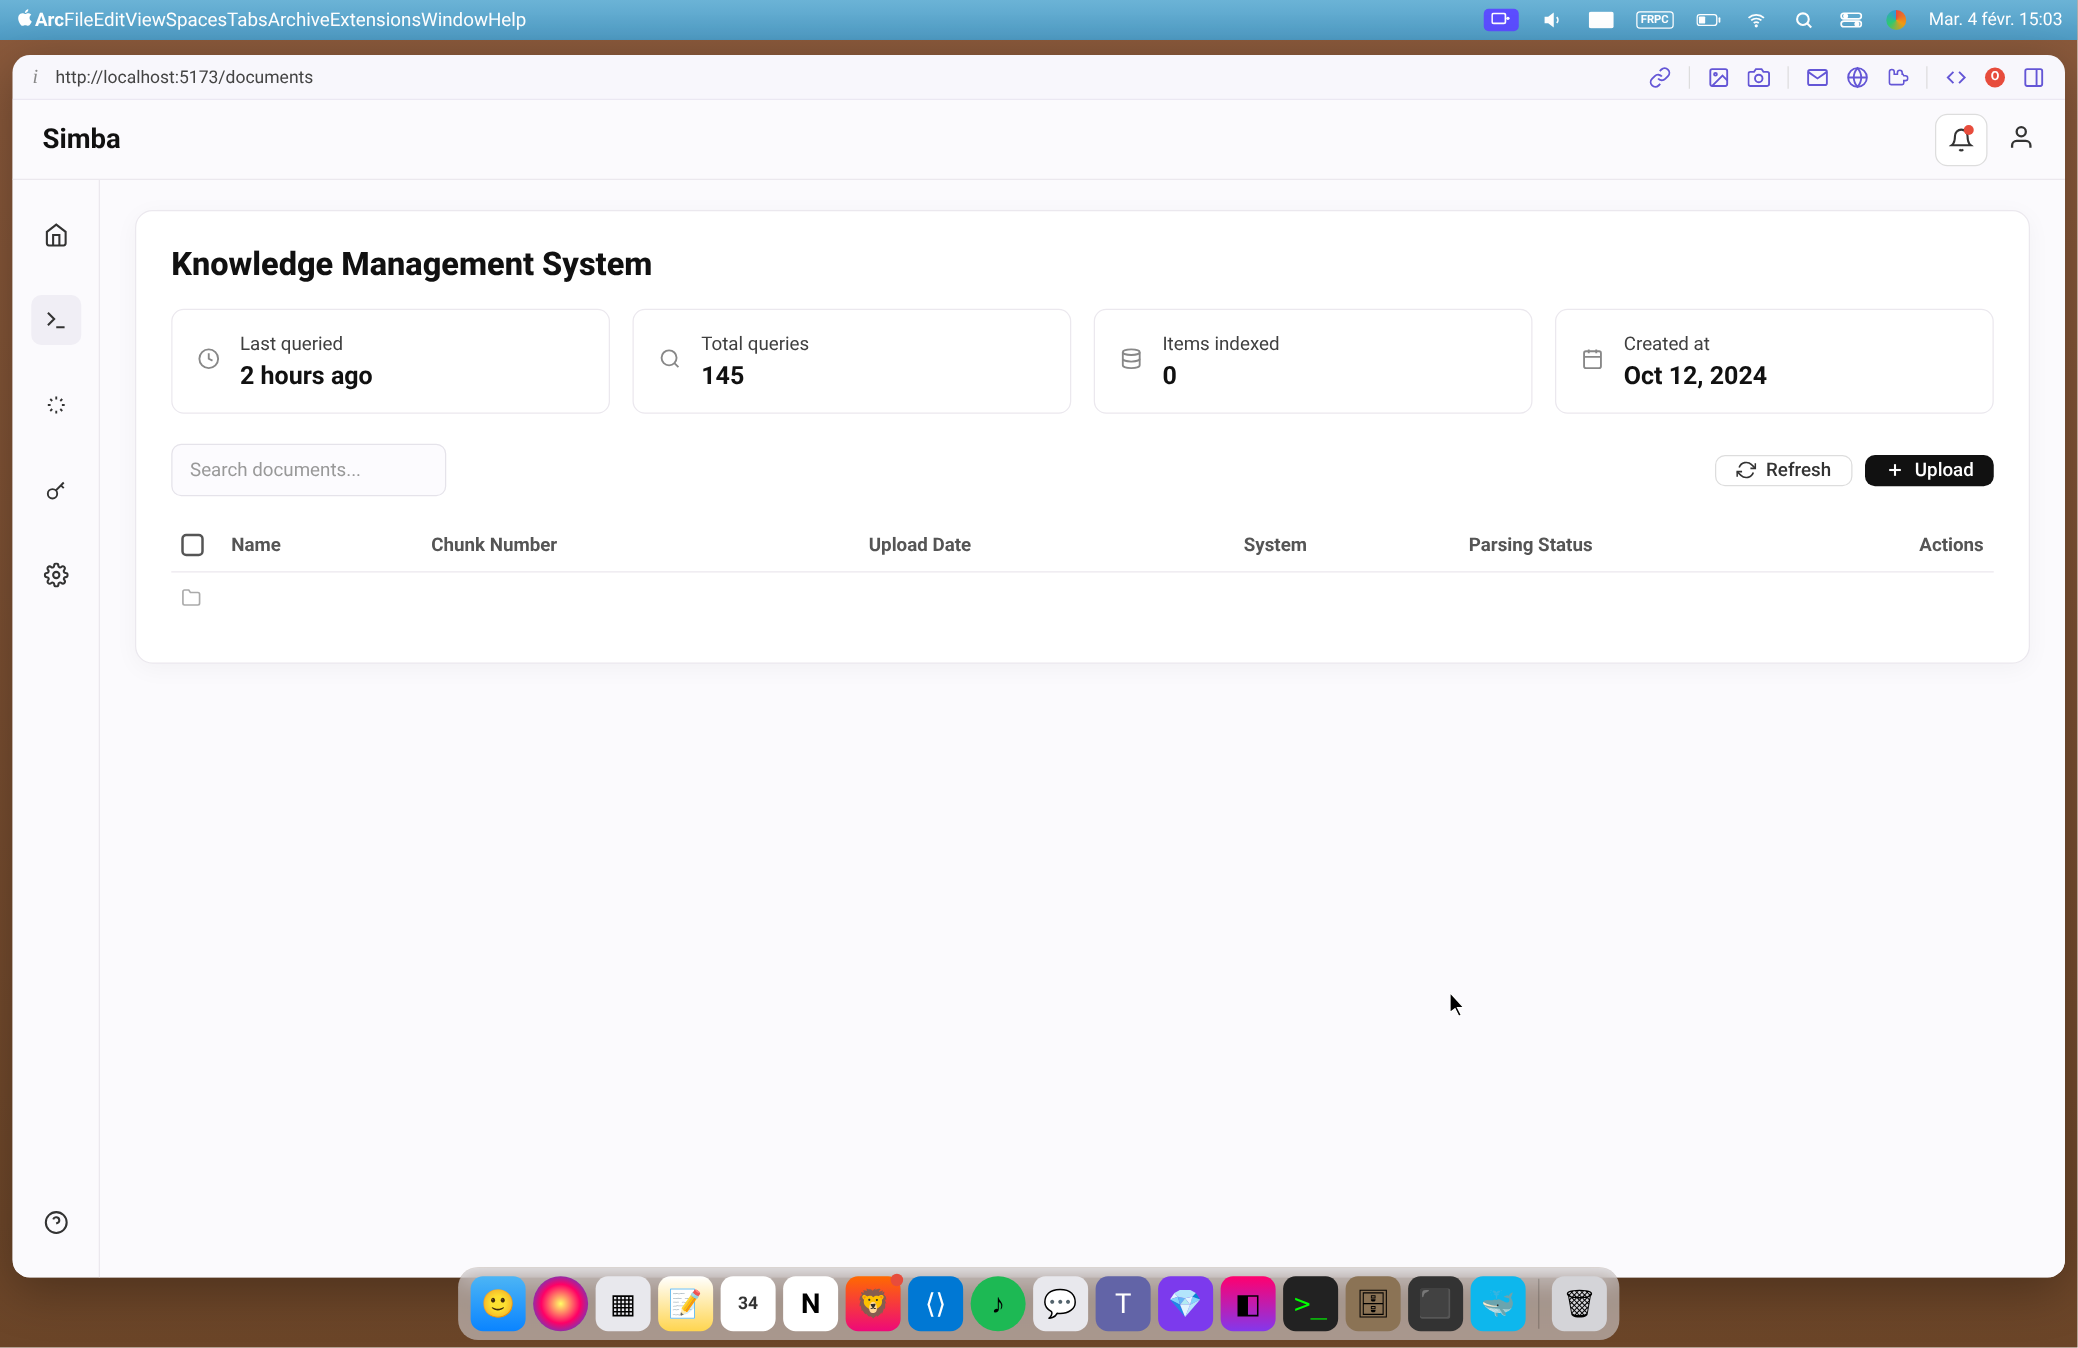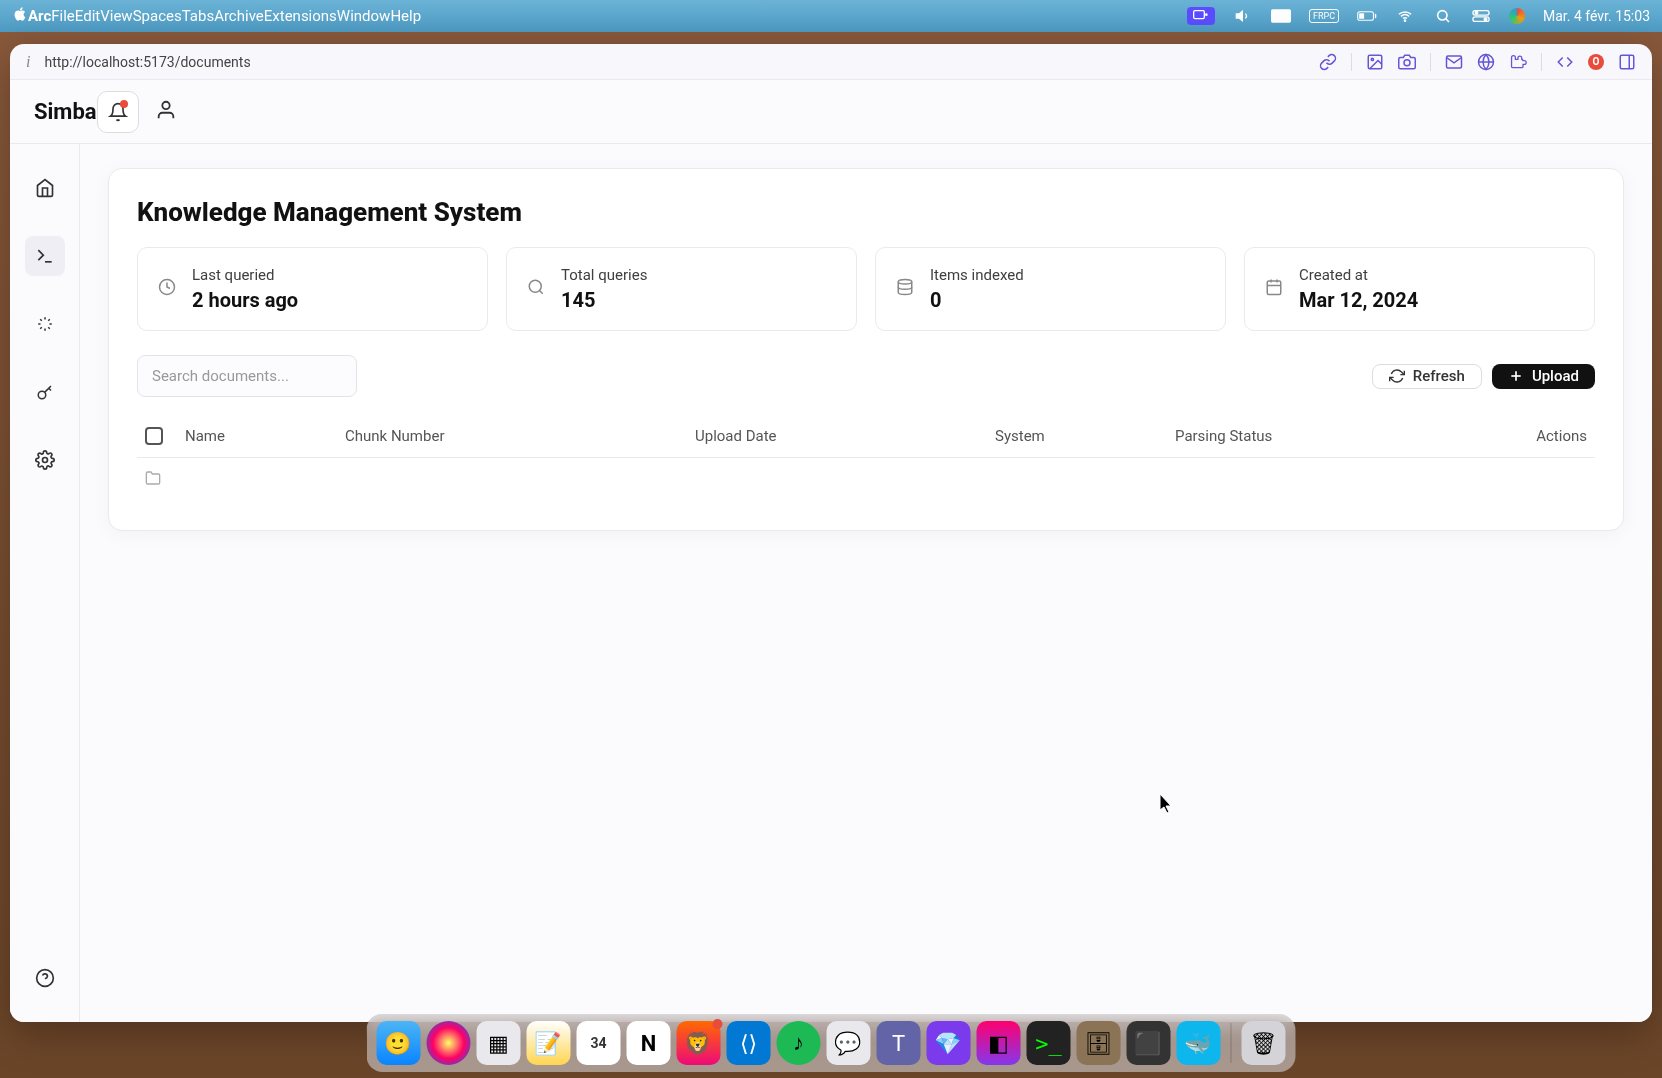--- a/index.html
+++ b/index.html
@@ -63,21 +63,21 @@
       padding: 3px 6px;
       display: flex;
       align-items: center;
     }
     
     .menubar-right .fps-badge {
       border: 1px solid white;
       border-radius: 3px;
       font-size: 9px;
       padding: 1px 3px;
-      font-weight: 400;
+      font-weight: 700;
     }
     
     
     .browser-window {
       position: absolute;
       top: 44px;
       left: 10px;
       right: 10px;
       bottom: 56px;
       background: #f8f7fc;
@@ -144,21 +144,21 @@
       display: flex;
       flex-direction: column;
       background: #fbfafd;
     }
     
     
     .app-header {
       height: 64px;
       display: flex;
       align-items: center;
-      justify-content: flex-start;
+      justify-content: space-between;
       padding: 0 24px;
       border-bottom: 1px solid #ebe8ee;
     }
     
     .app-title {
       font-size: 22px;
       font-weight: 700;
       color: #111;
     }
     
@@ -340,21 +340,21 @@
     }
     
     
     .table-header {
       display: flex;
       align-items: center;
       padding: 12px 8px;
       border-bottom: 1px solid #ebe8ee;
       color: #555;
       font-size: 15px;
-      font-weight: 400;
+      font-weight: 700;
     }
     
     .col-check { width: 40px; display: flex; align-items: center; }
     .col-name { flex: 0 0 160px; }
     .col-chunk { flex: 0 0 350px; }
     .col-date { flex: 0 0 300px; }
     .col-enable { flex: 0 0 180px; }
     .col-parsing { flex: 1; }
     .col-actions { flex: 0 0 80px; text-align: right; }
     
@@ -646,21 +646,21 @@
               <span class="stat-icon">
                 <svg width="18" height="18" viewBox="0 0 24 24" fill="none" stroke="currentColor" stroke-width="2">
                     <rect x="3" y="4" width="18" height="18" rx="2"></rect>
                     <line x1="16" y1="2" x2="16" y2="6"></line>
                     <line x1="8" y1="2" x2="8" y2="6"></line>
                     <line x1="3" y1="10" x2="21" y2="10"></line>
                   </svg>
               </span>
               <div>
                 <div class="stat-label">Created at</div>
-                <div class="stat-value">Mar 12, 2024</div>
+                <div class="stat-value">Oct 12, 2024</div>
               </div>
             </div>
           </div>
 
           <div class="toolbar">
             <input class="search-input" type="text" placeholder="Search documents..." style="">
             <div class="toolbar-right">
               <button class="btn btn-outline">
                 <svg width="16" height="16" viewBox="0 0 24 24" fill="none" stroke="currentColor" stroke-width="2">
                     <polyline points="23 4 23 10 17 10"></polyline>

